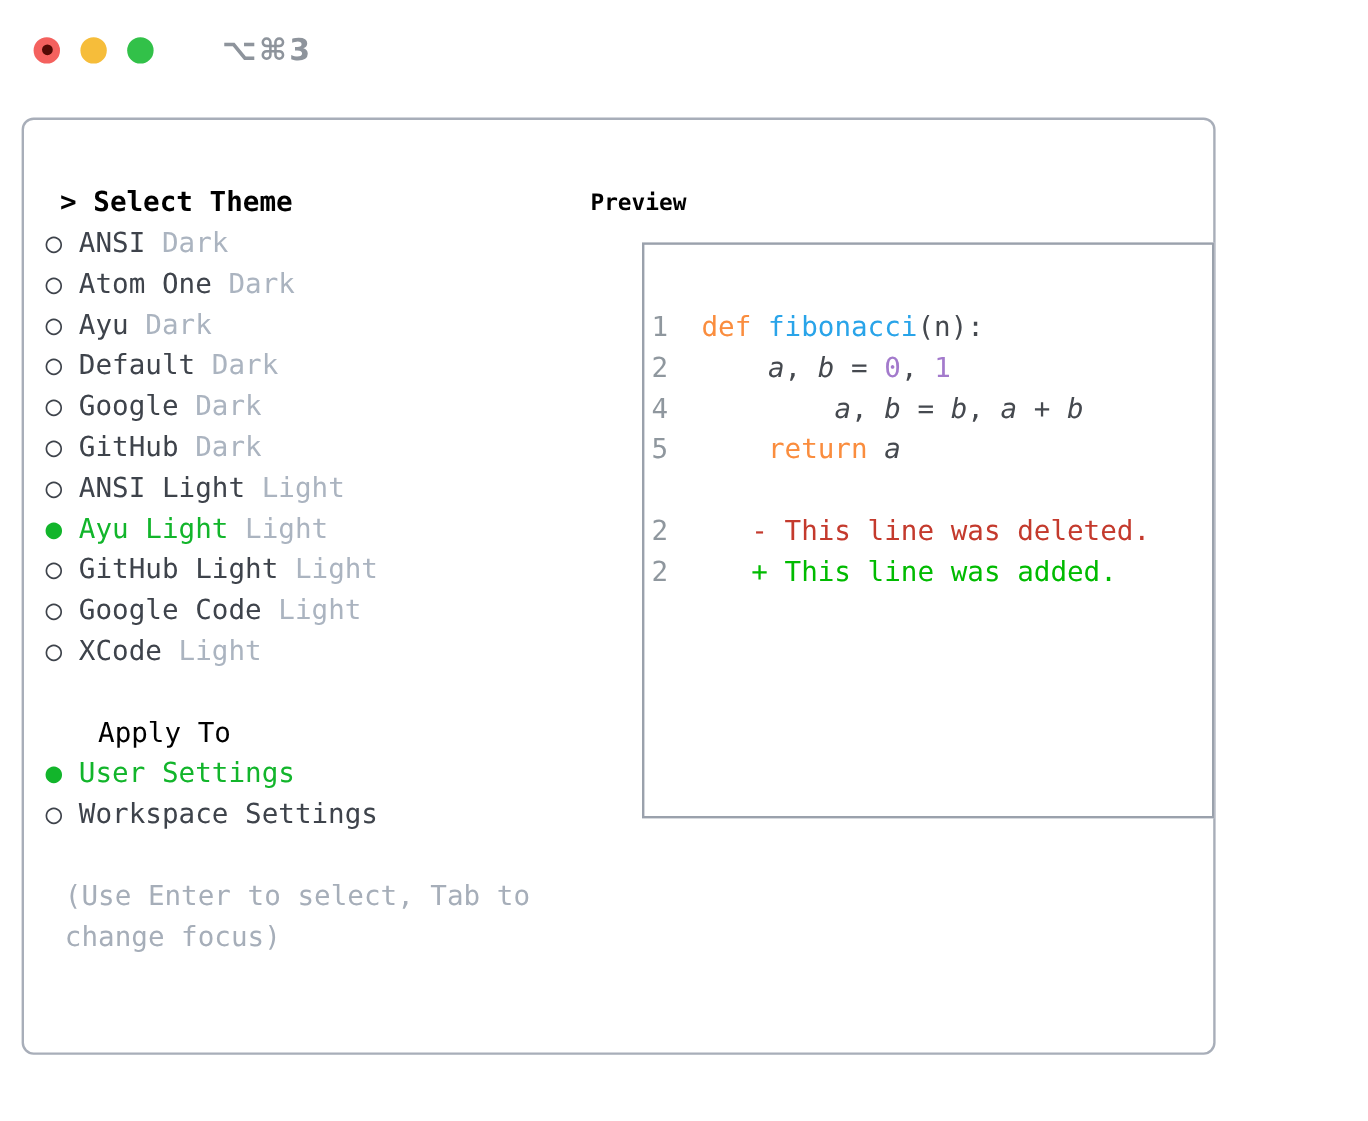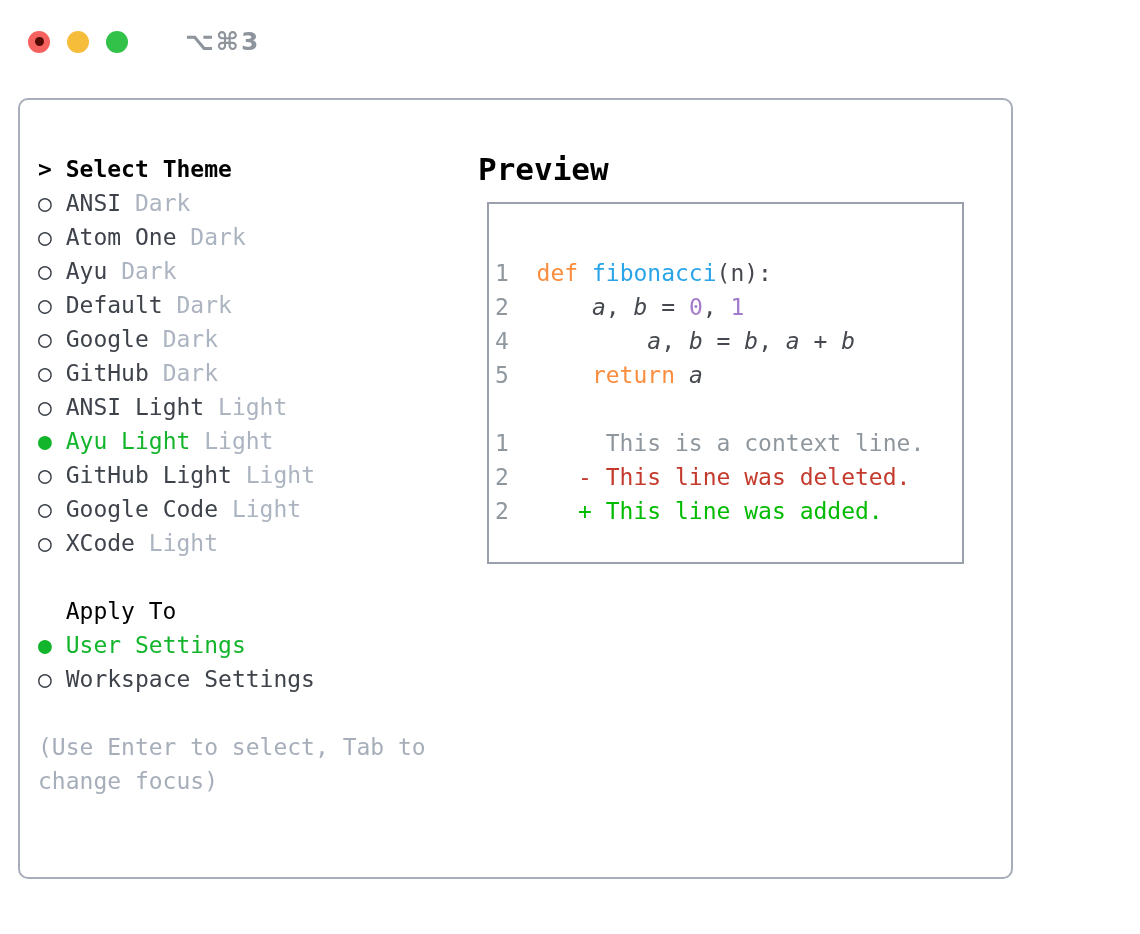--- a/index.html
+++ b/index.html
@@ -13,31 +13,31 @@
   .light.yellow{background:var(--light-yellow);}
   .light.green{background:var(--light-green);}
   .light .dot{position:absolute;left:50%;top:50%;width:9px;height:9px;margin:-4.5px 0 0 -4.5px;border-radius:50%;background:var(--light-red-dot);}
   .wtitle{margin-left:40px;font-family:"DejaVu Sans",sans-serif;font-size:25px;font-weight:bold;color:var(--titlebar-fg);letter-spacing:2px;}
 
   
   .panel{position:absolute;left:18px;top:98px;width:995px;height:781px;box-sizing:border-box;border:2px solid var(--panel-border);border-radius:10px;background:#fff;}
 
   .leftcol{position:absolute;left:18px;top:52px;font-size:23px;line-height:34px;}
   .row{white-space:pre;min-height:34px;}
-  .hdr{font-weight:bold;color:var(--header-fg);}
+  .hdr{font-weight:bold;color:var(--header-fg);margin-left:12px;}
   .hdr2{color:var(--header-fg);padding-left:2ch;}
-  .gap{margin-top:34px;}
+  .gap{margin-top:34px;margin-left:16px;}
   .theme-row .bullet,.theme-row .name{color:var(--item-fg);}
   .theme-row.c-selected .bullet,.theme-row.c-selected .name{color:var(--selected-green);}
   .theme-row .tag{color:var(--tag-fg);}
   .help-line{color:var(--help-fg);}
 
   
-  .preview-label{position:absolute;left:458px;top:52px;font-size:31px;line-height:34px;font-weight:bold;color:var(--header-fg);}
-  .preview-box{position:absolute;left:467px;top:102px;width:477px;height:362px;box-sizing:border-box;border:2px solid var(--preview-border);background:#fff;}
+  .preview-label{position:absolute;left:472px;top:52px;font-size:19px;line-height:34px;font-weight:bold;color:var(--header-fg);}
+  .preview-box{position:absolute;left:515px;top:102px;width:477px;height:480px;box-sizing:border-box;border:2px solid var(--preview-border);background:#fff;}
   .code{position:absolute;left:6px;top:52px;font-size:23px;line-height:34px;}
   .line{white-space:pre;min-height:34px;}
   .num{display:inline-block;width:3ch;color:var(--ln);}
   .c-kw{color:var(--kw);}
   .c-fn{color:var(--fn);}
   .c-lit{color:var(--lit);}
   .c-special{color:var(--special);}
   .c-fg{color:var(--code-fg);}
   .c-var{color:var(--code-fg);font-style:italic;}
   .c-ctx{color:var(--ctx);}
@@ -95,20 +95,19 @@
     <div class="preview-label">Preview</div>
 
     <div class="preview-box">
       <div class="code">
 
       <div class="line"><span class="num">1</span><span><span class="tok c-kw">def</span><span class="tok c-fg"> </span><span class="tok c-fn">fibonacci</span><span class="tok c-fg">(n):</span></span></div>
           <div class="line"><span class="num">2</span><span><span class="tok c-fg">    </span><span class="tok c-var">a</span><span class="tok c-fg">, </span><span class="tok c-var">b</span><span class="tok c-fg"> = </span><span class="tok c-lit">0</span><span class="tok c-fg">, </span><span class="tok c-lit">1</span></span></div>
           <div class="line"><span class="num">4</span><span><span class="tok c-fg">        </span><span class="tok c-var">a</span><span class="tok c-fg">, </span><span class="tok c-var">b</span><span class="tok c-fg"> = </span><span class="tok c-var">b</span><span class="tok c-fg">, </span><span class="tok c-var">a</span><span class="tok c-fg"> + </span><span class="tok c-var">b</span></span></div>
           <div class="line"><span class="num">5</span><span><span class="tok c-fg">    </span><span class="tok c-kw">return</span><span class="tok c-fg"> </span><span class="tok c-var">a</span></span></div>
           <div class="line"><span class="num"></span><span></span></div>
-          <div class="line"><span class="num">1</span><span><span class="tok c-ctx">     This is a context line.</span></span></div>
           <div class="line"><span class="num">2</span><span><span class="tok c-del">   - This line was deleted.</span></span></div>
           <div class="line"><span class="num">2</span><span><span class="tok c-add">   + This line was added.</span></span></div>
         </div>
     </div>
 
   </div>
 </div>
 
 </body></html>

